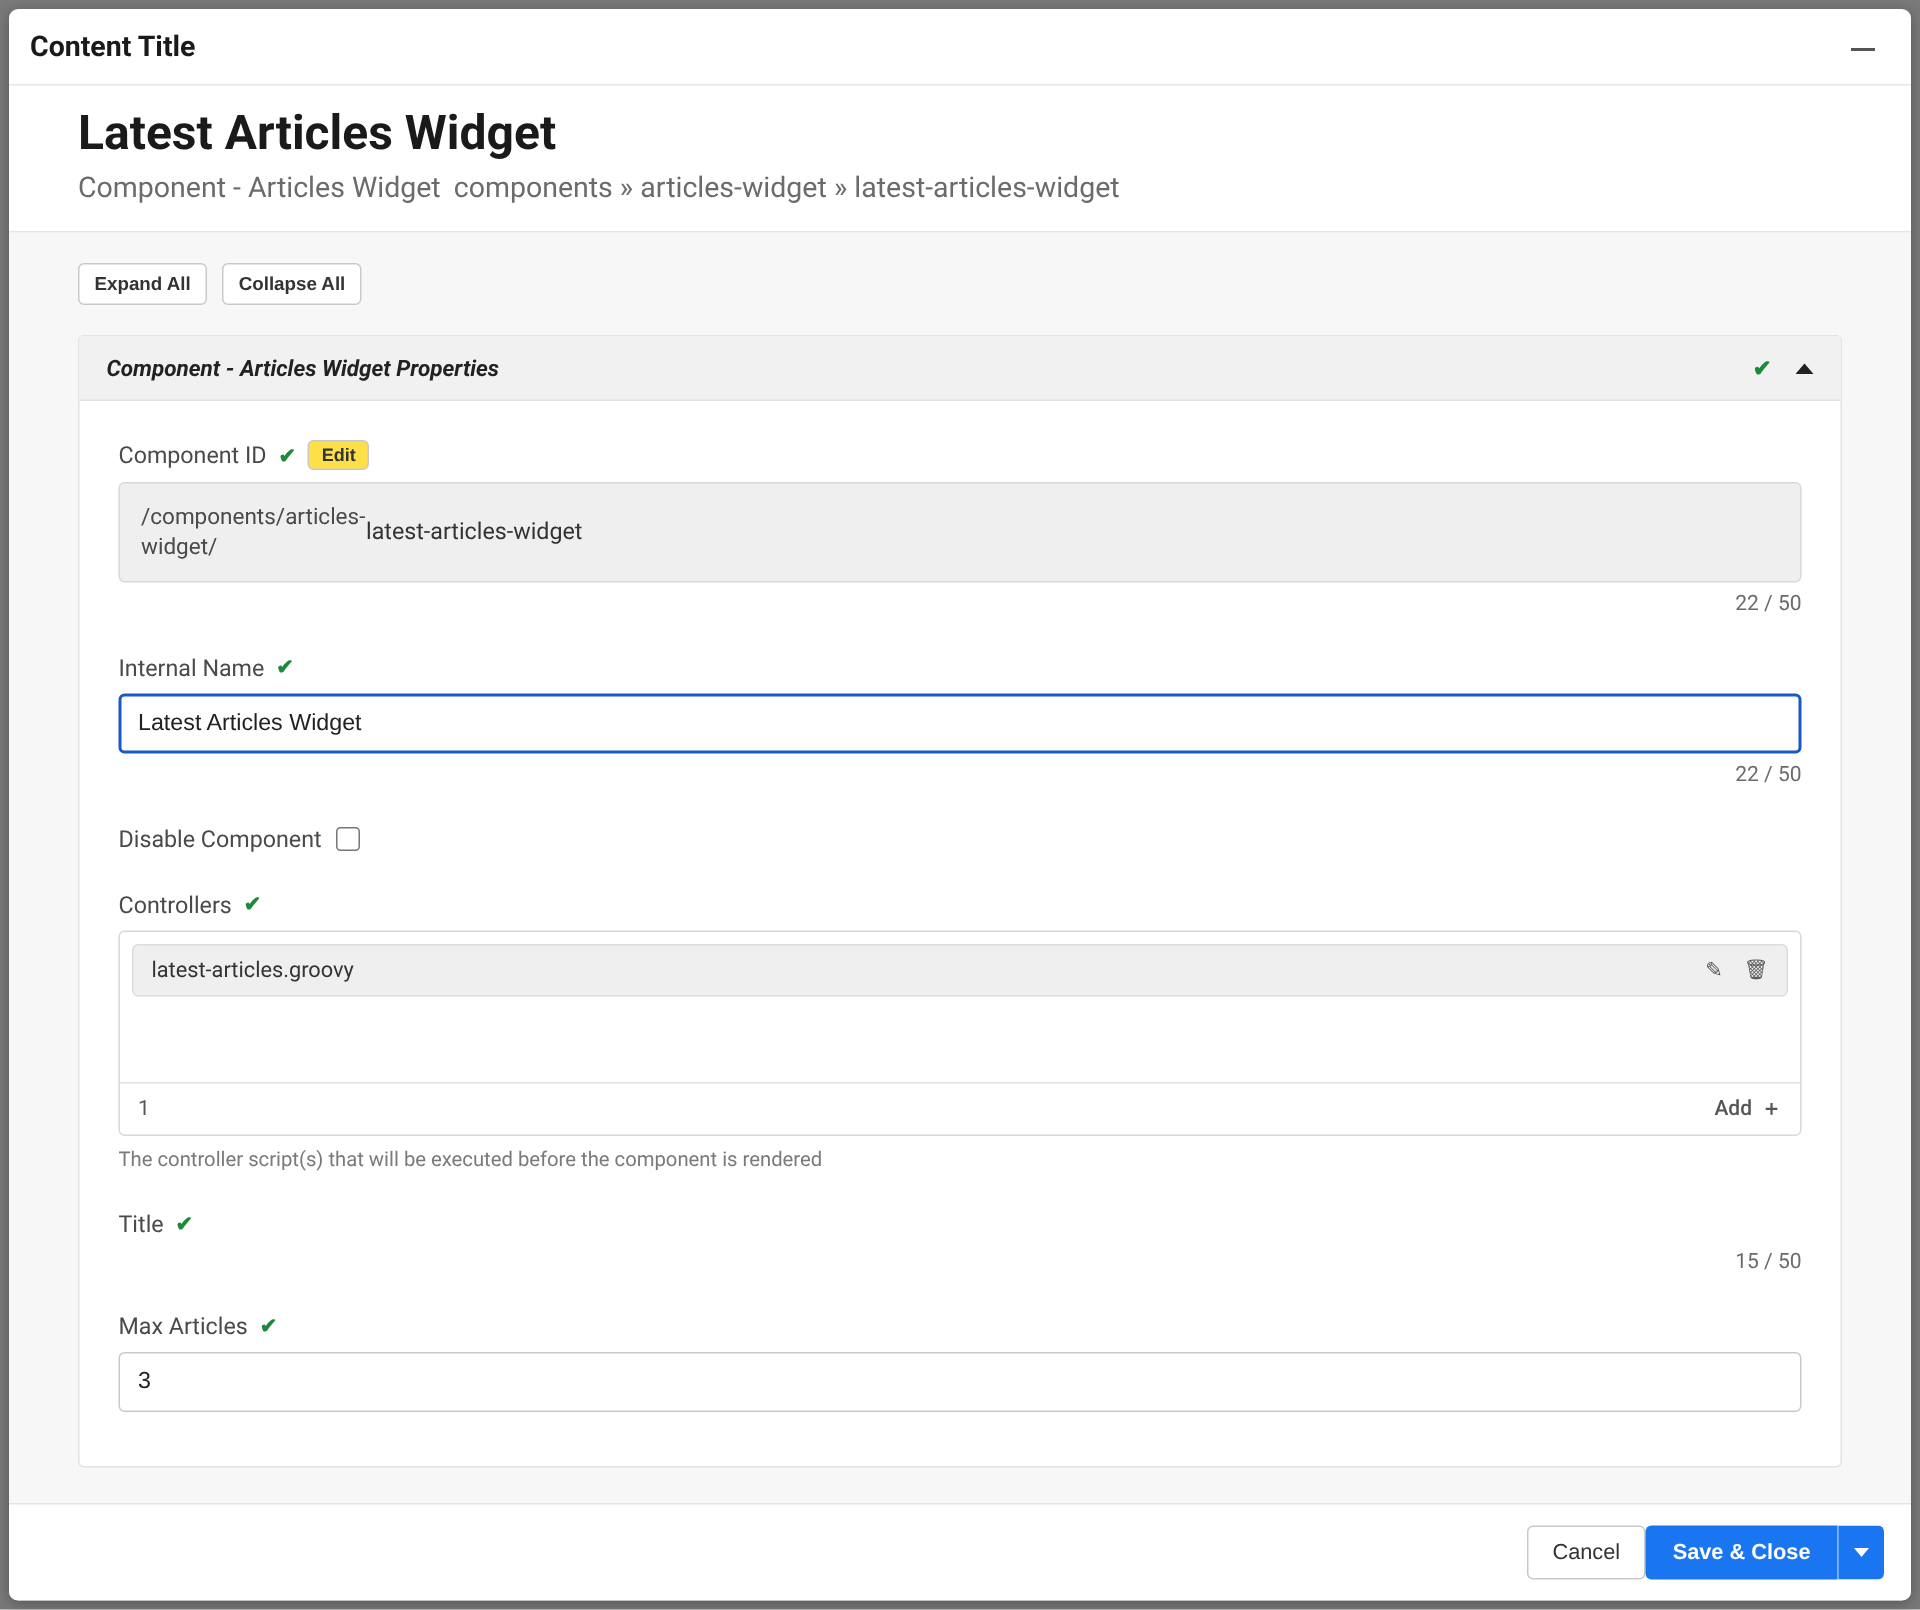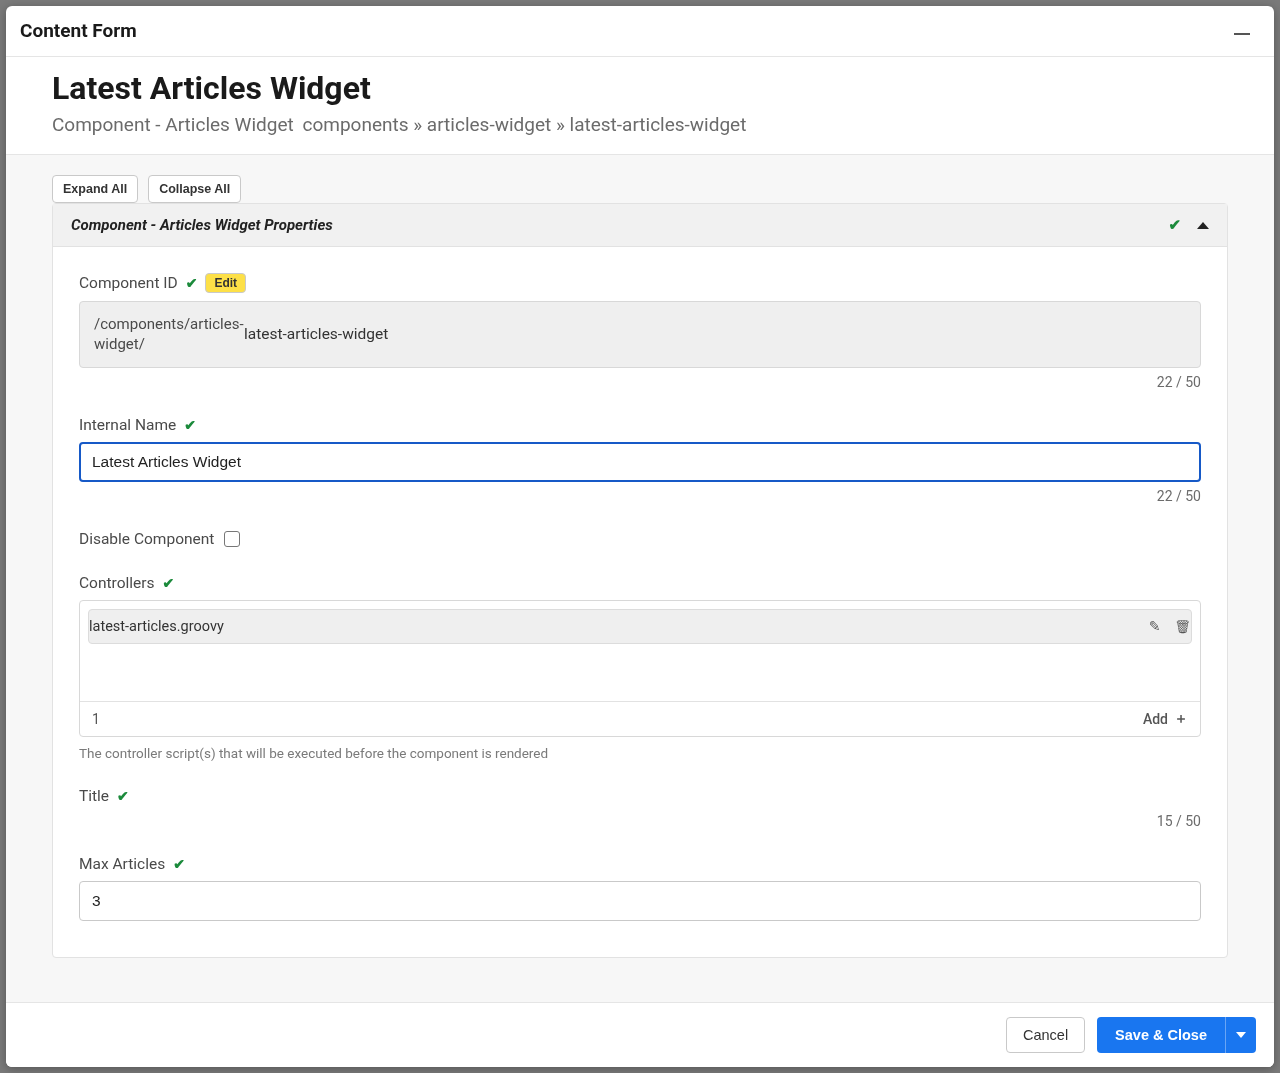--- a/index.html
+++ b/index.html
@@ -54,21 +54,21 @@
   .meta-row .comp-type { margin-right: 4px; }
   .meta-row .breadcrumb { }
 
   .body-scroll {
     flex: 1 1 auto;
     overflow-y: auto;
     background: #f7f7f7;
     padding: 20px 46px 40px 46px;
   }
 
-  .exp-buttons { display: flex; gap: 10px; }
+  .exp-buttons { display: flex; gap: 10px; margin-bottom: 20px; }
   .btn-outline {
     background: #fff;
     border: 1px solid #c9c9c9;
     border-radius: 4px;
     padding: 6px 10px;
     font-size: 12.5px;
     font-weight: 600;
     color: #333;
     cursor: pointer;
   }
@@ -144,37 +144,37 @@
     width: 16px; height: 16px; border: 1.5px solid #777; border-radius: 3px; background: #fff; cursor: pointer;
   }
 
   .controllers-box {
     border: 1px solid #d8d8d8; border-radius: 4px; overflow: hidden;
   }
   .controllers-list { padding: 8px; min-height: 100px; }
   .controller-row {
     display: flex; align-items: center; justify-content: space-between;
     background: #efefef; border: 1px solid #dcdcdc; border-radius: 4px;
-    padding: 8px 0;
+    padding: 8px 12px;
   }
   .controller-row .name { font-size: 14.5px; color: #333; }
   .controller-actions { display: flex; gap: 14px; color: #555; }
   .controller-actions span { cursor: pointer; }
   .controllers-footer {
     display: flex; justify-content: space-between; align-items: center;
     border-top: 1px solid #e2e2e2; padding: 8px 12px; font-size: 14px; color: #555;
   }
   .add-btn { cursor: pointer; font-weight: 500; display: flex; gap: 6px; align-items: center; }
   .plus { font-weight: 900; }
   .helper-text { font-size: 13.5px; color: #7a7a7a; margin-top: 8px; }
 
   .dialog-footer {
     border-top: 1px solid #e5e5e5;
     padding: 14px 18px;
-    display: flex; justify-content: flex-end; gap: 12px; align-items: stretch;
+    display: flex; justify-content: flex-end; align-items: stretch;
     background: #fff;
   }
   .btn-secondary {
     background: #fff; border: 1px solid #c9c9c9; border-radius: 4px;
     padding: 9px 16px; font-size: 14.5px; color: #333; cursor: pointer;
   }
   .btn-primary-group { display: flex; border-radius: 18px; }
   .btn-primary {
     background: #1976f0; color: #fff; border: none; border-radius: 4px 0 0 4px;
     padding: 9px 18px; font-size: 14.5px; font-weight: 600; cursor: pointer;
@@ -191,21 +191,21 @@
 
   .pencil-icon::before { content: "✎"; }
   .trash-icon::before { content: "🗑"; font-size: 13px; }
 </style>
 </head>
 <body>
 
 <div class="dialog">
 
   <div class="dialog-header">
-    <h2>Content Form</h2>
+    <h2>Content Title</h2>
     <div class="minimize-btn">
       <span class="minus-icon"></span>
     </div>
   </div>
 
   <div class="content-header">
     <h1>Latest Articles Widget</h1>
     <div class="meta-row">
       <span class="comp-type">Component - Articles Widget</span>
       <span class="breadcrumb">components » articles-widget » latest-articles-widget</span>

